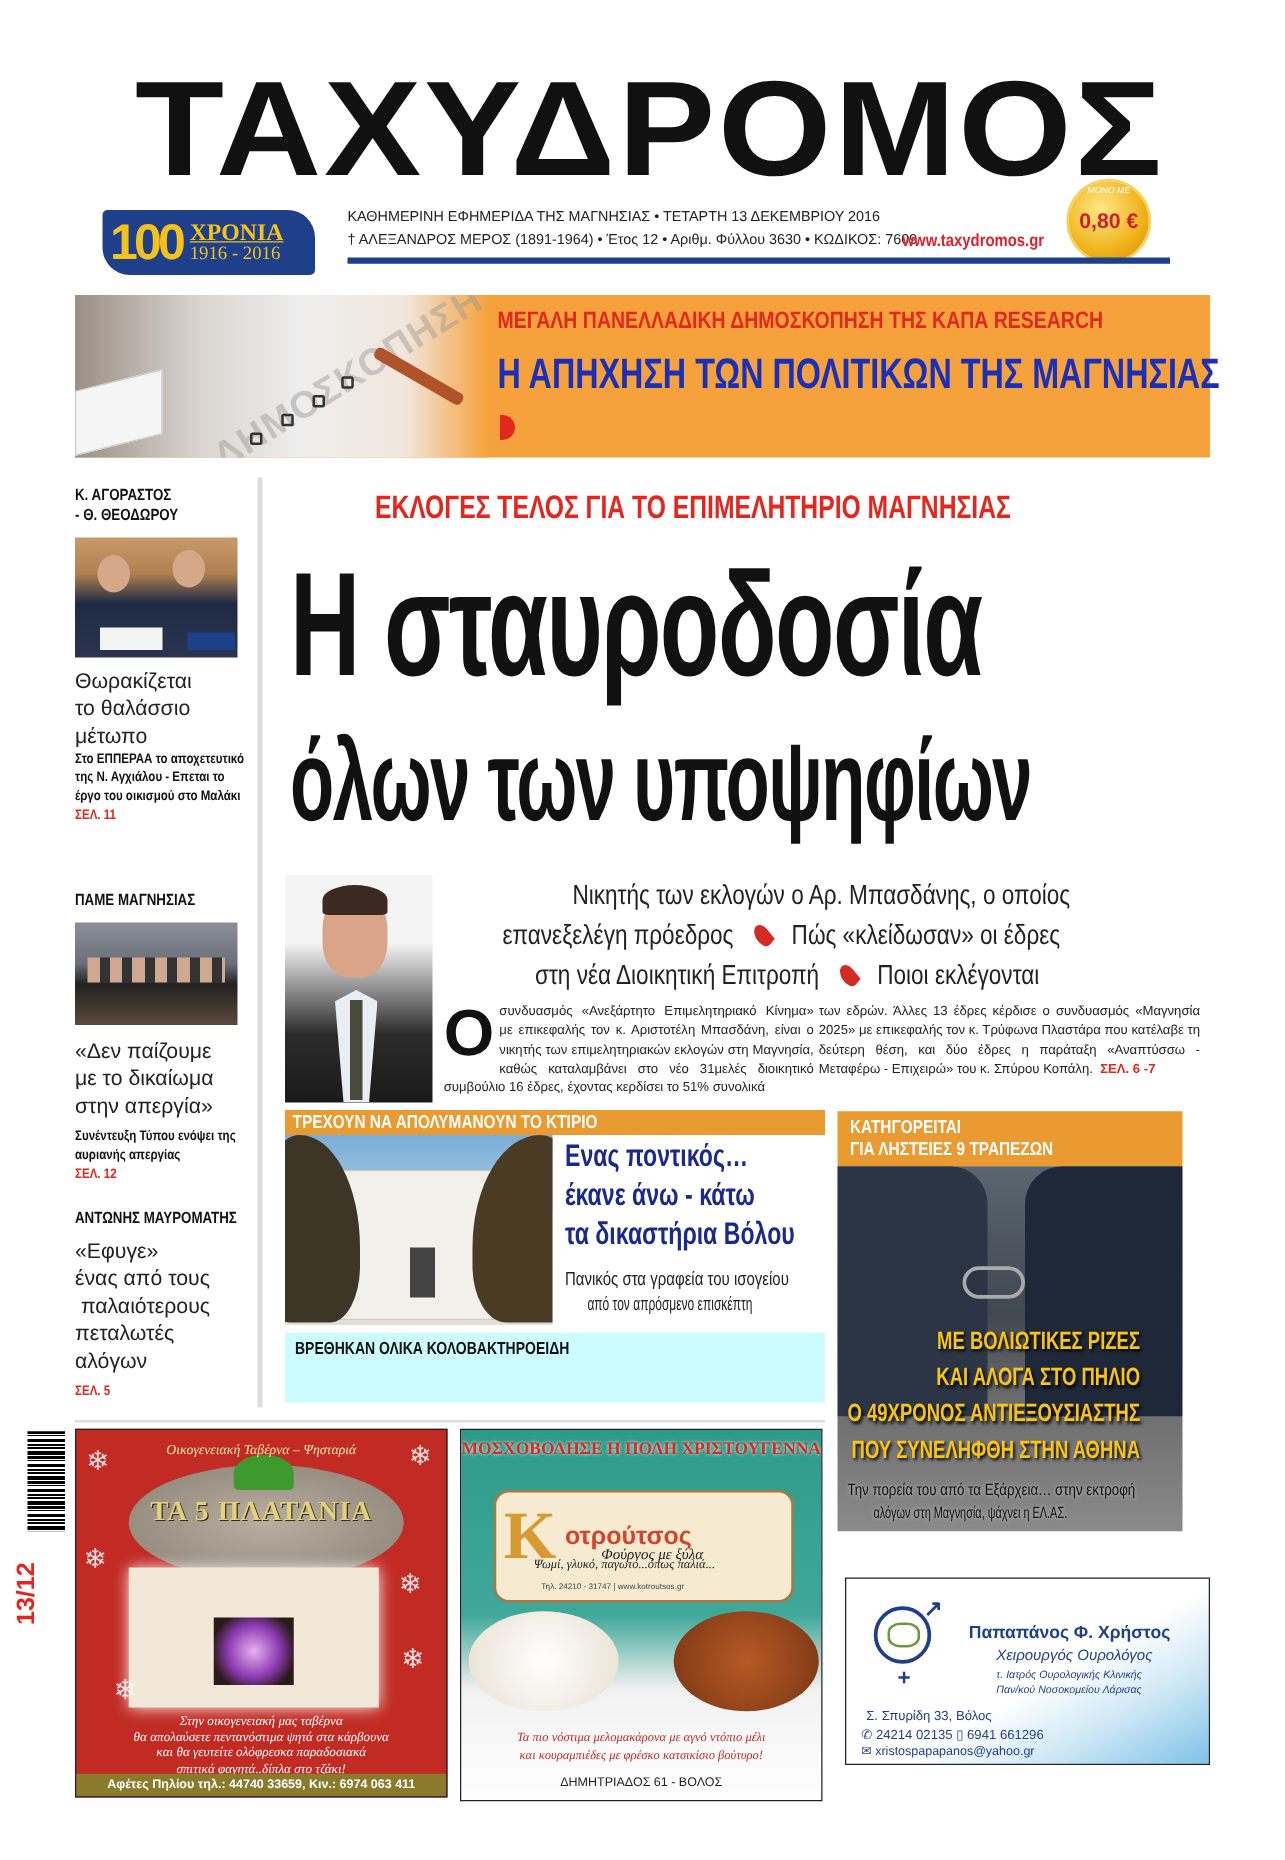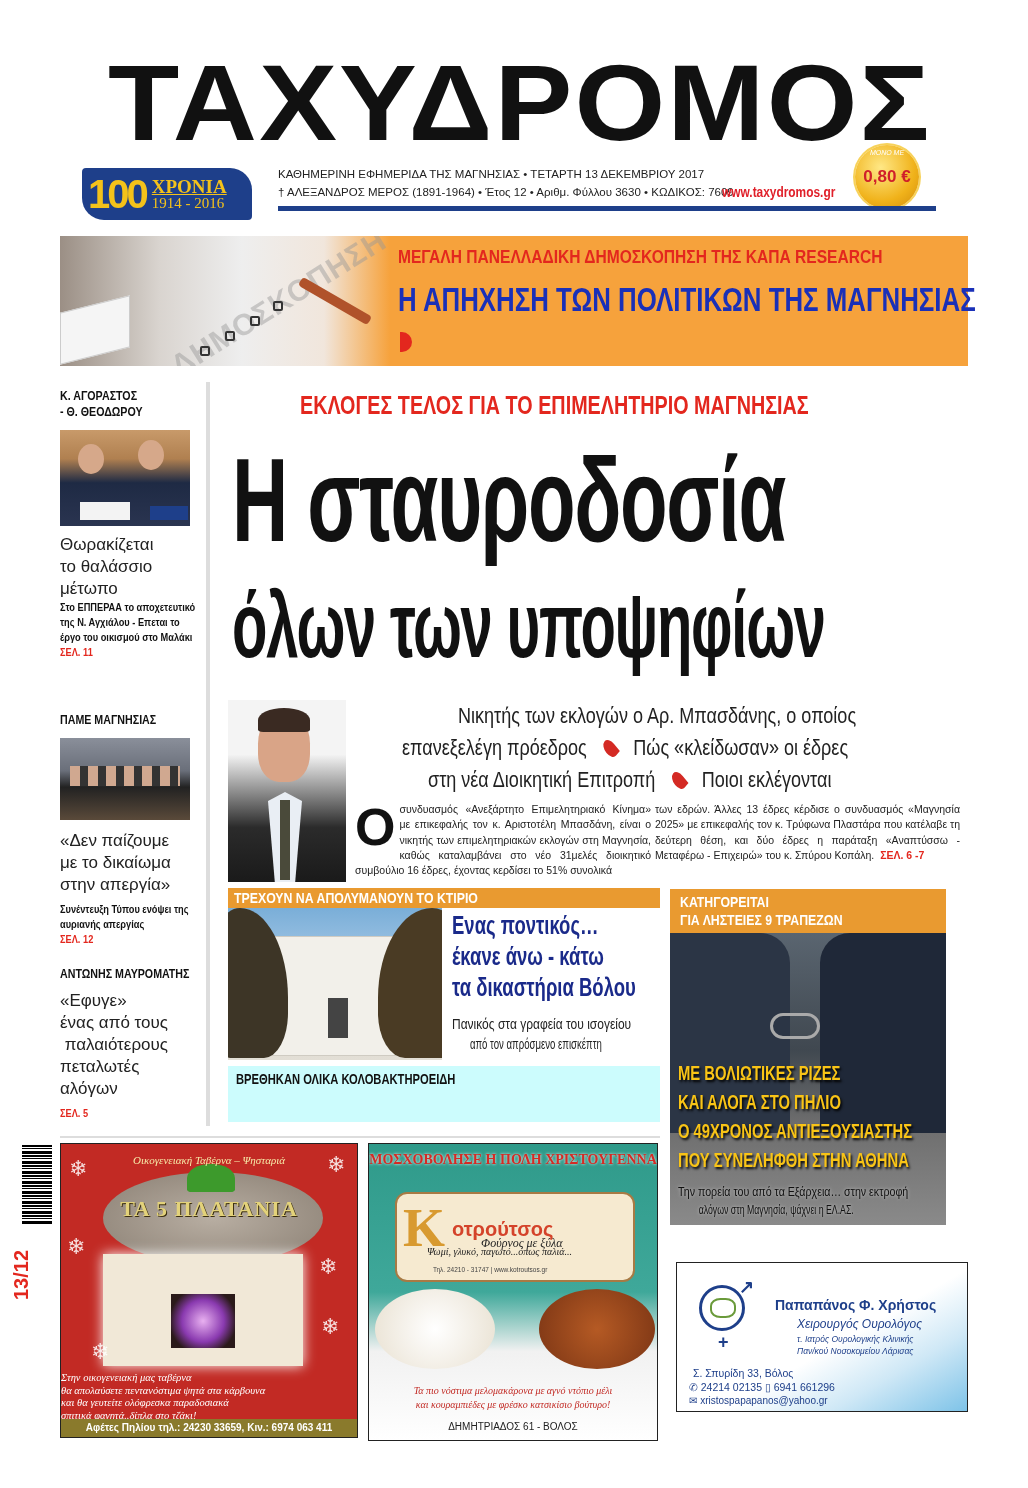--- a/index.html
+++ b/index.html
@@ -86,39 +86,39 @@
   #water-head span { font-size: 25px; color: #1773e6; transform: scaleX(0.74); }
 
   
   #arrest-bar { left: 670px; top: 889px; width: 276px; height: 44px; background: #e99a30; }
   #arrest-bar span { font-size: 15px; color: #fff; transform: scaleX(0.82); line-height: 18px; display: block; margin: 4px 0 0 10px; }
   #arrest-photo { left: 670px; top: 933px; width: 276px; height: 292px; background: linear-gradient(180deg, #5a6570 0%, #404850 40%, #6d6d6d 65%, #8a8a8a 100%); overflow: hidden; }
   #arrest-photo .p1 { position: absolute; left: 0; top: 0; width: 120px; height: 200px; background: #2b3545; border-radius: 0 30px 0 0; }
   #arrest-photo .p2 { position: absolute; left: 150px; top: 0; width: 126px; height: 200px; background: #1f2838; border-radius: 30px 0 0 0; }
   #arrest-photo .cuff { position: absolute; left: 100px; top: 80px; width: 50px; height: 26px; border: 3px solid #aaa; border-radius: 14px; }
   .arrest-line { font-size: 20px; color: #f9c416; transform: scaleX(0.74); text-shadow: 2px 2px 3px #000; line-height: 29px; display: block; white-space: nowrap; }
-  #arrest-text { left: 8px; top: 126px; }
+  #arrest-text { left: 8px; top: 126px; text-align: right; }
   #arrest-sub { left: 8px; top: 250px; }
   #arrest-sub span { font-size: 13px; color: #111; transform: scaleX(0.82); line-height: 18px; display: block; white-space: nowrap; text-shadow: 0 0 4px #ccc; }
 
   
   #bottom-rule { left: 60px; top: 1136px; width: 600px; height: 2px; background: #ddd; }
   #barcode { left: 0; top: 1145px; width: 58px; height: 82px; }
   #barcode .bars { position: absolute; left: 22px; top: 0; width: 30px; height: 80px; background: repeating-linear-gradient(180deg, #000 0 2px, #fff 2px 3px, #000 3px 4px, #fff 4px 6px, #000 6px 9px, #fff 9px 10px); }
 
   
   #ad-taverna { left: 60px; top: 1143px; width: 298px; height: 295px; background: #c22a24; border: 1px solid #222; overflow: hidden; }
   #ad-taverna .oval { position: absolute; left: 42px; top: 28px; width: 220px; height: 92px; border-radius: 50%; background: radial-gradient(ellipse, #b8aea2, #8a7f73); }
   #ad-taverna .leaf { position: absolute; left: 126px; top: 20px; width: 48px; height: 28px; background: #3d9a2c; border-radius: 50% 50% 10% 10%; }
   #ad-taverna .frame { position: absolute; left: 42px; top: 110px; width: 200px; height: 112px; background: #f1e8d7; box-shadow: 0 0 12px #fff; }
   #ad-taverna .fire { position: absolute; left: 110px; top: 150px; width: 64px; height: 54px; background: radial-gradient(circle, #e8b0f0, #8a3ab0 50%, #2b1a1a 80%); }
   #ad-taverna .snow { position: absolute; color: rgba(255,255,255,0.85); font-size: 22px; }
   #tav-top { left: 0; width: 100%; top: 10px; text-align: center; font-family: "Liberation Serif", serif; font-style: italic; font-size: 11px; color: #f6e9a8; }
   #tav-name { left: 0; width: 100%; top: 52px; text-align: center; font-family: "Liberation Serif", serif; font-weight: bold; font-size: 22px; color: #e3d27a; text-shadow: 1px 1px 0 #3a2e10; letter-spacing: 1px; }
-  #tav-body { left: 0; width: 100%; top: 228px; font-family: "Liberation Serif", serif; font-style: italic; font-size: 10.5px; color: #fff; line-height: 12.5px; }
+  #tav-body { left: 0; width: 100%; top: 228px; text-align: center; font-family: "Liberation Serif", serif; font-style: italic; font-size: 10.5px; color: #fff; line-height: 12.5px; }
   #tav-contact { left: 0; width: 100%; bottom: 0; height: 18px; background: #8a7a2c; text-align: center; font-size: 10px; font-weight: bold; color: #fff; line-height: 18px; }
 
   #ad-bakery { left: 368px; top: 1143px; width: 290px; height: 298px; background: linear-gradient(180deg, #2f9a8a 0%, #3fa89a 50%, #f1f1f1 70%, #fff 100%); border: 1px solid #222; overflow: hidden; }
   #bak-arc { left: 0; width: 100%; top: 8px; text-align: center; font-family: "Liberation Serif", serif; font-size: 14px; color: #d42a24; font-weight: bold; text-shadow: 0 0 3px #fff; }
   #bak-card { left: 26px; top: 48px; width: 240px; height: 90px; background: #f6ead0; border: 2px solid #a77a44; border-radius: 12px; }
   #bak-script { left: 84px; top: 6px; font-family: "Liberation Serif", serif; font-style: italic; font-size: 12px; color: #222; margin-top: 36px; }
   #bak-brand { left: 30px; top: 24px; font-size: 20px; font-weight: bold; color: #d4432a; margin-left: 25px; }
   #bak-k { left: 6px; top: 4px; font-family: "Liberation Serif", serif; font-size: 54px; font-weight: bold; color: #d89a30; line-height: 60px; }
   #bak-slogan { left: 30px; top: 52px; font-family: "Liberation Serif", serif; font-style: italic; font-size: 10px; color: #222; }
   #bak-tel { left: 36px; top: 72px; font-size: 6.5px; color: #444; }
@@ -144,24 +144,24 @@
 </head>
 <body>
 
 <div id="masthead" class="abs">
   <div id="masthead-title">ΤΑΧΥΔΡΟΜΟΣ</div>
 </div>
 <div id="badge-100" class="abs">
   <span class="num">100</span>
   <span class="txt">
     <span class="t1">ΧΡΟΝΙΑ</span>
-    <span class="t2">1914 - 2016</span>
+    <span class="t2">1916 - 2016</span>
   </span>
 </div>
-<div id="info-line1" class="abs">ΚΑΘΗΜΕΡΙΝΗ ΕΦΗΜΕΡΙΔΑ ΤΗΣ ΜΑΓΝΗΣΙΑΣ • ΤΕΤΑΡΤΗ 13 ΔΕΚΕΜΒΡΙΟΥ 2017</div>
+<div id="info-line1" class="abs">ΚΑΘΗΜΕΡΙΝΗ ΕΦΗΜΕΡΙΔΑ ΤΗΣ ΜΑΓΝΗΣΙΑΣ • ΤΕΤΑΡΤΗ 13 ΔΕΚΕΜΒΡΙΟΥ 2016</div>
 <div id="info-line2" class="abs">† ΑΛΕΞΑΝΔΡΟΣ ΜΕΡΟΣ (1891-1964) • Έτος 12 • Αριθμ. Φύλλου 3630 • ΚΩΔΙΚΟΣ: 7609</div>
 <div id="website" class="abs">www.taxydromos.gr</div>
 <div id="price-badge" class="abs">
   <span class="m">ΜΟΝΟ ΜΕ</span>
   <span class="p">0,80 €</span>
 </div>
 <div id="masthead-rule" class="abs"></div>
 
 <div id="poll-banner" class="abs">
   <div id="poll-photo" class="abs">
@@ -304,21 +304,21 @@
   <span class="snow" style="left:260px;top:170px">❄</span>
   <span class="snow" style="left:30px;top:195px">❄</span>
   <div id="tav-top" class="abs">Οικογενειακή Ταβέρνα – Ψησταριά</div>
   <div id="tav-name" class="abs">ΤΑ 5 ΠΛΑΤΑΝΙΑ</div>
   <div id="tav-body" class="abs">
     <div>Στην οικογενειακή μας ταβέρνα</div>
     <div>θα απολαύσετε πεντανόστιμα ψητά στα κάρβουνα</div>
     <div>και θα γευτείτε ολόφρεσκα παραδοσιακά</div>
     <div>σπιτικά φαγητά..δίπλα στο τζάκι!</div>
   </div>
-  <div id="tav-contact" class="abs">Αφέτες Πηλίου τηλ.: 24230 33659, Κιν.: 6974 063 411</div>
+  <div id="tav-contact" class="abs">Αφέτες Πηλίου τηλ.: 44740 33659, Κιν.: 6974 063 411</div>
 </div>
 
 <div id="ad-bakery" class="abs">
   <div id="bak-arc" class="abs">ΜΟΣΧΟΒΟΛΗΣΕ Η ΠΟΛΗ ΧΡΙΣΤΟΥΓΕΝΝΑ</div>
   <div id="bak-card" class="abs">
     <div id="bak-k" class="abs">Κ</div>
     <div id="bak-script" class="abs">Φούρνος με ξύλα</div>
     <div id="bak-brand" class="abs">οτρούτσος</div>
     <div id="bak-slogan" class="abs">Ψωμί, γλυκό, παγωτό...όπως παλιά...</div>
     <div id="bak-tel" class="abs">Τηλ. 24210 - 31747  |  www.kotroutsos.gr</div>

